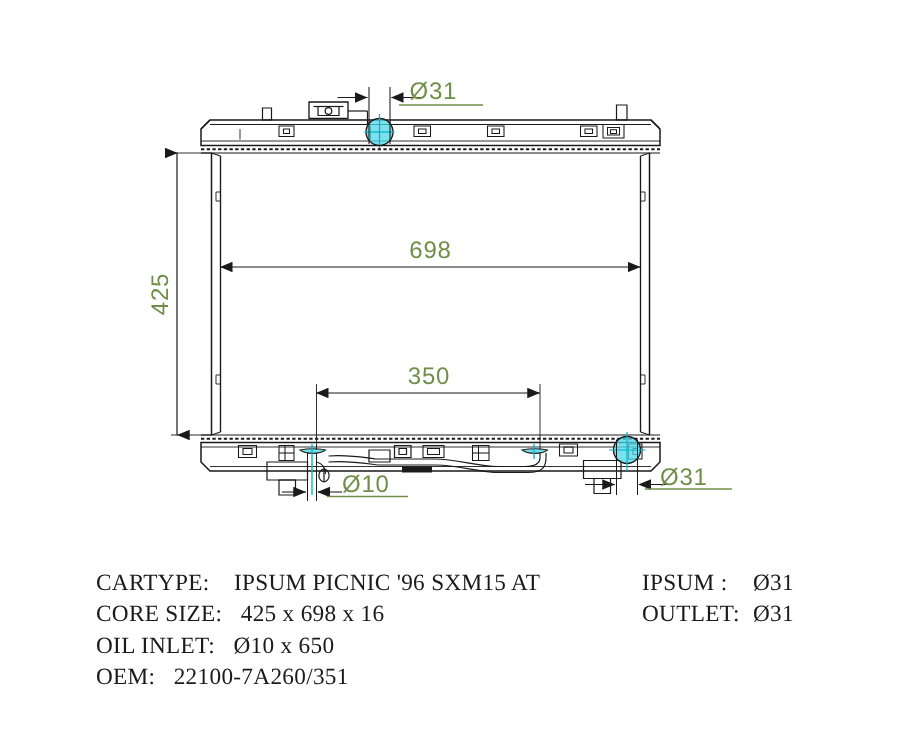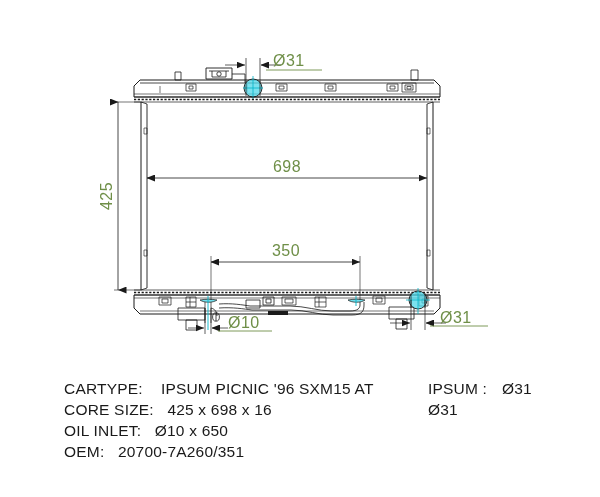--- a/index.html
+++ b/index.html
@@ -38,21 +38,21 @@
   .spec-col-right {
     position: absolute;
     left: 428px;
     top: 0;
     width: 170px;
   }
   .spec-row {
     height: 21px;
     line-height: 21px;
     font-size: 15.5px;
-    font-family: Liberation Sans, sans-serif;
+    font-family: Liberation Serif, serif;
     white-space: nowrap;
     letter-spacing: 0.2px;
   }
   .spec-row .lbl { }
   .spec-row .val { }
   .spec-col-right .spec-row { display: flex; }
   .spec-col-right .lbl { display: inline-block; min-width: 74px; }
   .clipped-text {
     position: absolute;
     left: 64px;
@@ -308,29 +308,30 @@
       <span class="val">425 x 698 x 16</span>
     </div>
     <div class="spec-row">
       <span class="lbl">OIL INLET:</span>
       <span>&nbsp;</span>
       <span class="val">Ø10 x 650</span>
     </div>
     <div class="spec-row">
       <span class="lbl">OEM:</span>
       <span>&nbsp;</span>
-      <span class="val">20700-7A260/351</span>
+      <span class="val">22100-7A260/351</span>
     </div>
   </div>
 
   <div class="spec-col-right">
     <div class="spec-row">
       <span class="lbl">IPSUM :</span>
       <span class="val">Ø31</span>
     </div>
     <div class="spec-row">
+      <span class="lbl">OUTLET:</span>
       <span class="val">Ø31</span>
     </div>
   </div>
 
 </div>
 
 <div class="clipped-text">. . . . . . . . . . . .</div>
 
 </body></html>

